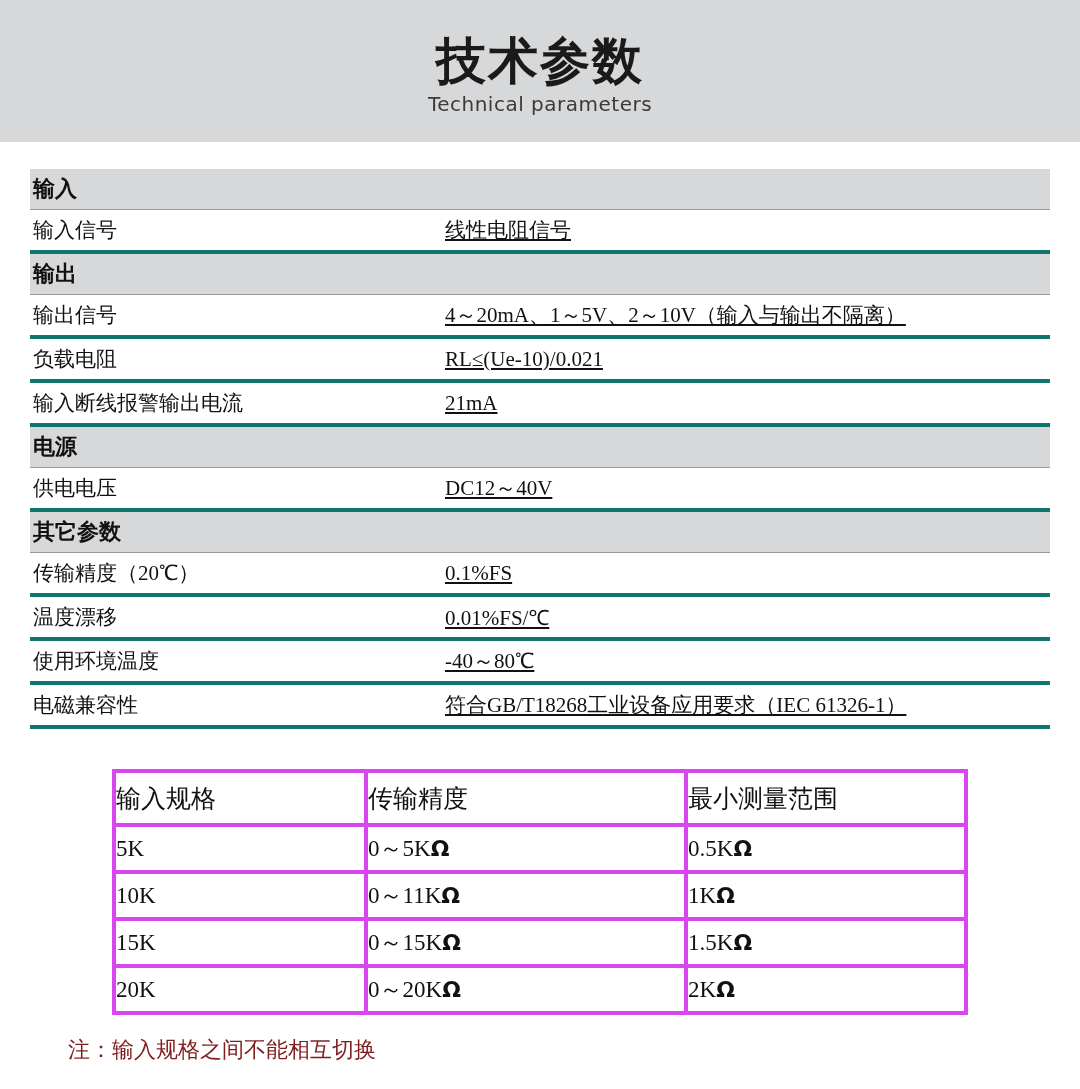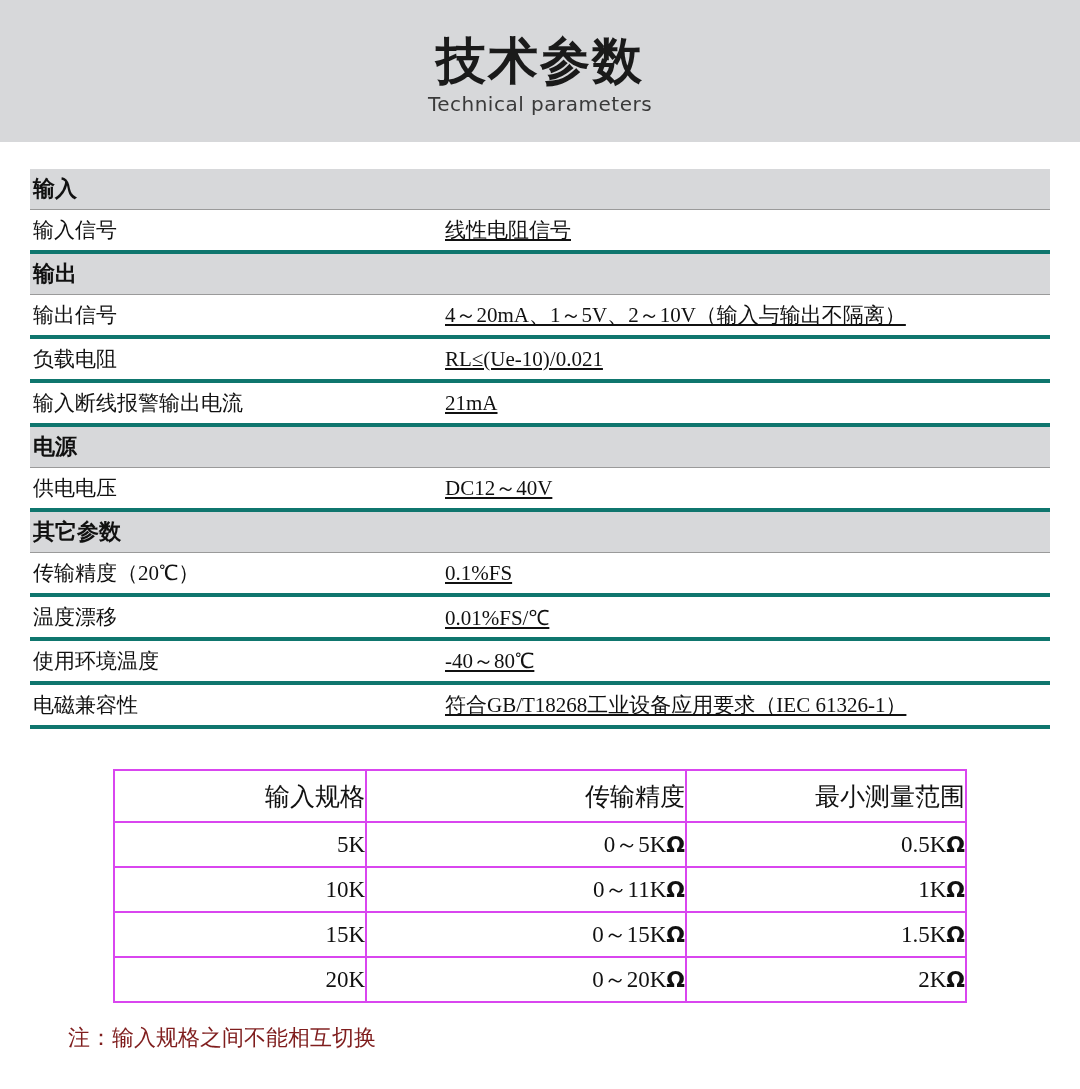--- a/index.html
+++ b/index.html
@@ -87,22 +87,22 @@
     margin: 40px 0 0 0;
     display: flex;
     justify-content: center;
   }
   .range-table {
     border-collapse: collapse;
     width: 852px;
     table-layout: fixed;
   }
   .range-table th, .range-table td {
-    border: 2px solid #d946ef;
-    text-align: right;
+    border: 4px solid #d946ef;
+    text-align: left;
     font-size: 23px;
     height: 43px;
     font-weight: normal;
     padding: 0;
   }
   .range-table th {
     font-size: 25px;
     height: 50px;
   }
   .range-table col.c1 { width: 252px; }

